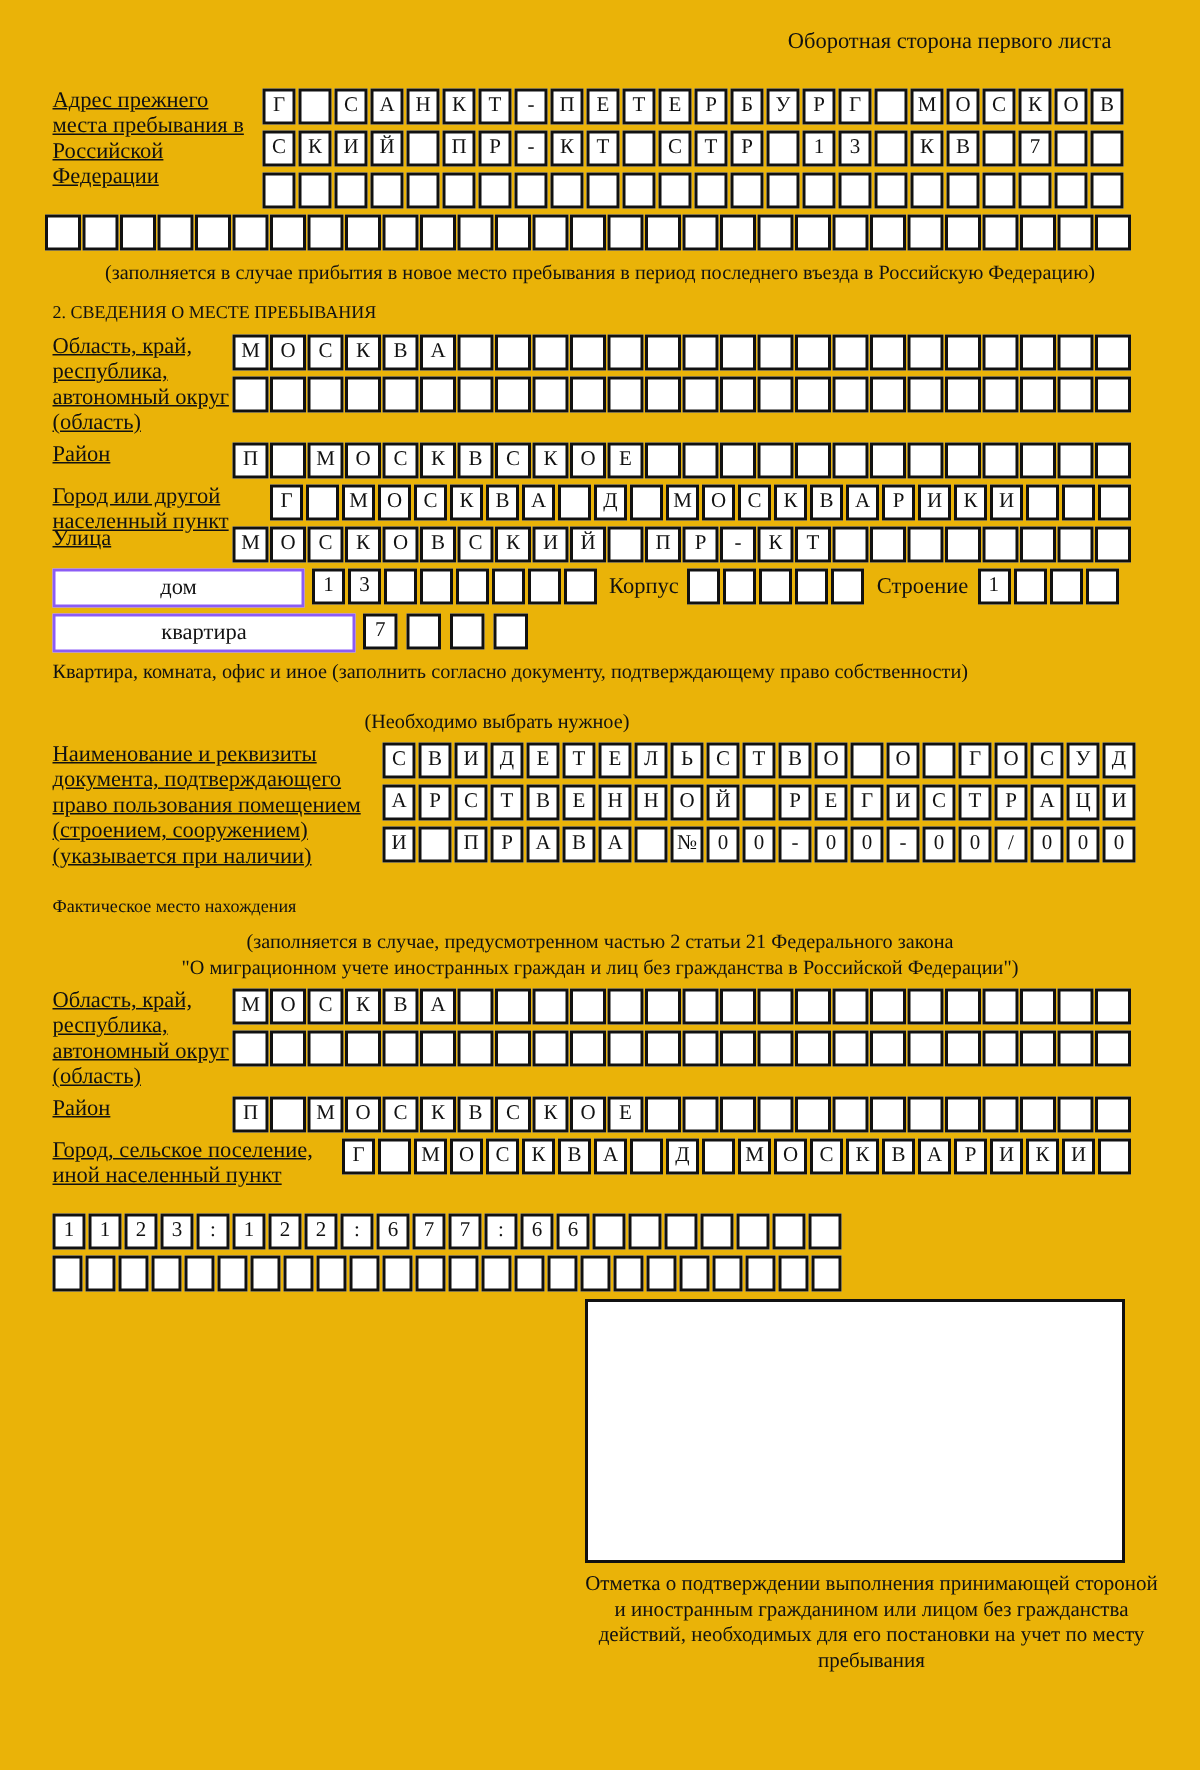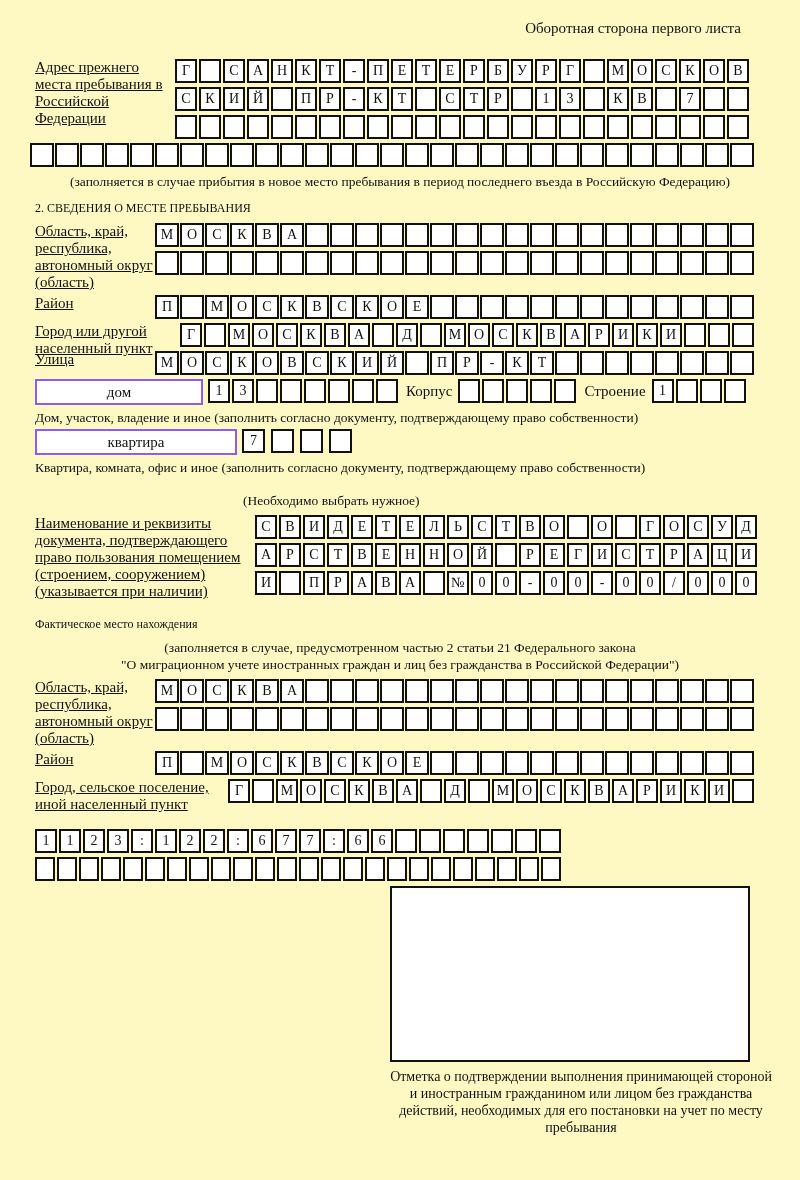--- a/index.html
+++ b/index.html
@@ -1,18 +1,18 @@
 <!DOCTYPE html>
 <html><head>
 <meta charset="utf-8">
 <style>
   html,body{margin:0;padding:0;background:#fff;}
   .page{
     width:800px;height:1180px;box-sizing:border-box;
-    padding:20px 35px 0 35px;background:#fef9c3;color:#111;
+    padding:20px 35px 0 35px;background:#eab308;color:#111;
     font-family:"Liberation Serif","DejaVu Serif",serif;
     position:relative;overflow:hidden;
   }
   .backnote{text-align:right;padding-right:24px;font-size:15px;line-height:17px;margin-bottom:22px;}
   .frow{display:flex;align-items:flex-start;margin-bottom:4px;}
   .flabel{font-size:15px;line-height:17px;flex-shrink:0;text-decoration:underline;}
   .lw140{width:140px;}
   .lw120{width:120px;}
   .lw145{width:145px;}
   .lw190{width:193px;}
@@ -349,21 +349,20 @@
         <span class="cell"></span>
       </span>
     <span class="inline-label">Строение</span>
     <span class="boxes p24">
         <span class="cell">1</span>
         <span class="cell"></span>
         <span class="cell"></span>
         <span class="cell"></span>
       </span>
   </div>
-  <div class="note-left">Дом, участок, владение и иное (заполнить согласно документу, подтверждающему право собственности)</div>
 
   <div class="frow">
     <span class="widebox wb-kv">квартира</span>
     <span class="boxes p27">
         <span class="cell">7</span>
         <span class="cell"></span>
         <span class="cell"></span>
         <span class="cell"></span>
       </span>
   </div>

